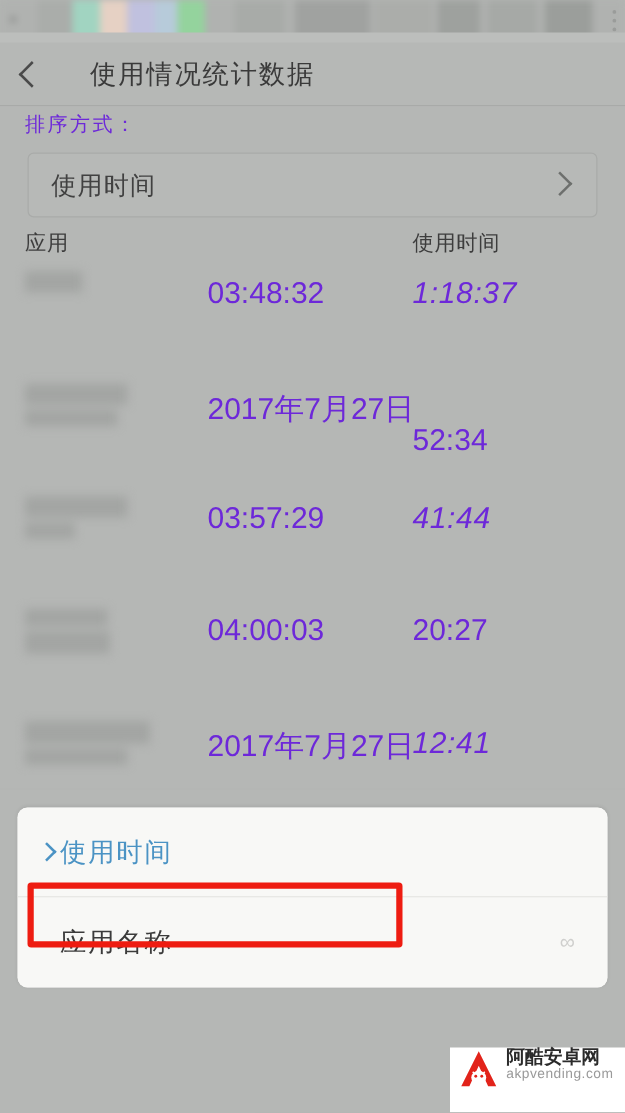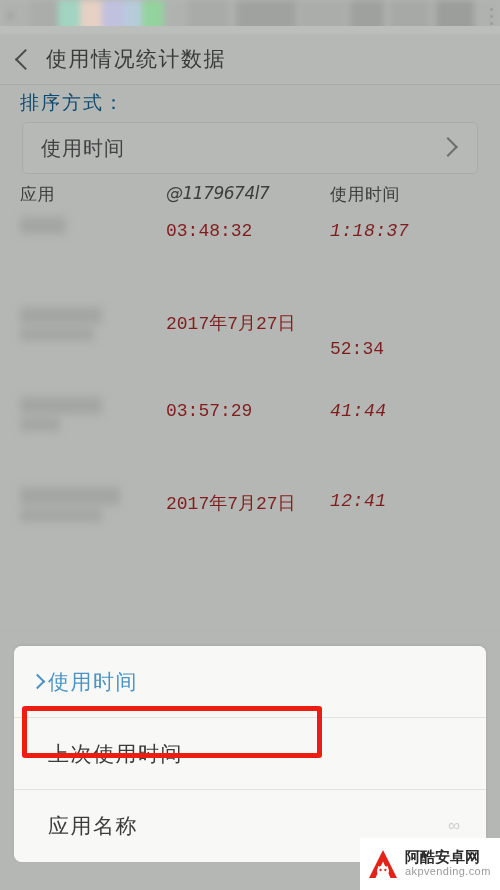--- a/index.html
+++ b/index.html
@@ -66,20 +66,21 @@
 
   
   .navbar {
     position: absolute;
     left: 0; top: 34px;
     width: 500px; height: 50px;
     display: flex;
     align-items: center;
     background: #b6b8b6;
     border-bottom: 1px solid #a8aaa8;
+    gap: 26px;
   }
   .back-btn {
     width: 46px;
     display: flex;
     align-items: center;
     justify-content: center;
     height: 100%;
     cursor: pointer;
   }
   .back-chevron {
@@ -101,22 +102,22 @@
   .content {
     position: absolute;
     left: 0; top: 85px;
     width: 500px; height: 545px;
     background: #b5b7b5;
   }
 
   .sort-label {
     position: absolute;
     left: 20px; top: 5px;
-    font-size: 19px;
-    color: #0c4a6e;
+    font-size: 16px;
+    color: #6d28d9;
     letter-spacing: 2px;
     font-family: "DejaVu Sans", sans-serif;
   }
 
   .sort-select {
     position: absolute;
     left: 22px; top: 37px;
     width: 456px; height: 52px;
     box-sizing: border-box;
     border: 1px solid #a9aba9;
@@ -162,24 +163,24 @@
     color: #3d3d3d;
     letter-spacing: .5px;
     white-space: nowrap;
     font-family: "DejaVu Sans", sans-serif;
   }
   .th.glitch {
     font-style: italic;
     letter-spacing: -.5px;
   }
   .td {
-    font-size: 18px;
-    color: #7f1d1d;
+    font-size: 24px;
+    color: #6d28d9;
     white-space: nowrap;
-    font-family: Liberation Mono, monospace;
+    font-family: Liberation Sans, sans-serif;
   }
   .td.ital { font-style: italic; letter-spacing: .5px; }
 
   
   .redact {
     position: absolute;
     filter: blur(4px);
   }
   .redact span {
     display: block;
@@ -248,21 +249,20 @@
     letter-spacing: -2px;
   }
 
   
   .watermark {
     position: absolute;
     right: 0; bottom: 0;
     width: 140px; height: 52px;
     background: #ffffff;
     display: flex;
-    align-items: center;
     padding-left: 6px;
     box-sizing: border-box;
   }
   .wm-logo {
     width: 34px; height: 34px;
     position: relative;
     flex: none;
   }
   .wm-logo svg { display: block; }
   .wm-text {
@@ -325,21 +325,20 @@
     <div class="sort-label">排序方式：</div>
 
     <div class="sort-select">
       <div class="sort-select-value">使用时间</div>
       <div class="sort-chevron"></div>
     </div>
 
     <div class="table">
       <div class="trow header">
         <div class="c-app th">应用</div>
-        <div class="c-last th glitch">@1179674l7</div>
         <div class="c-usage th">使用时间</div>
       </div>
       <div id="table-body">
           <div class="trow">
             <div class="redact c-app" style="top: 12px;">
               <span style="width: 46px; height: 17px;"></span>
             </div>
             <div class="td c-last" style="top: 16px;">03:48:32</div>
             <div class="td c-usage ital" style="top: 16px; text-align: right;">1:18:37</div>
           </div>
@@ -354,39 +353,44 @@
           <div class="trow">
             <div class="redact c-app" style="top: 12px;">
               <span style="width: 82px; height: 17px;"></span>
               <span style="width: 40px; height: 13px;"></span>
             </div>
             <div class="td c-last" style="top: 16px;">03:57:29</div>
             <div class="td c-usage ital" style="top: 16px;">41:44</div>
           </div>
           <div class="trow">
             <div class="redact c-app" style="top: 12px;">
+              <span style="width: 66px; height: 14px;"></span>
+              <span style="width: 68px; height: 18px;"></span>
+            </div>
+            <div class="td c-last" style="top: 16px;">04:00:03</div>
+            <div class="td c-usage" style="top: 16px;">20:27</div>
+          </div>
+          <div class="trow">
+            <div class="redact c-app" style="top: 12px;">
               <span style="width: 100px; height: 18px;"></span>
               <span style="width: 82px; height: 13px;"></span>
             </div>
             <div class="td c-last" style="top: 16px;">2017年7月27日</div>
             <div class="td c-usage ital" style="top: 16px;">12:41</div>
           </div>
         </div>
     </div>
   </div>
 
   <div class="sheet-wrap">
     <div class="sheet">
       <div id="sheet-options">
           <div class="opt selected">
             <div class="opt-chevron"></div>
             <div class="opt-label">使用时间</div>
-          </div>
-          <div class="opt">
-            <div class="opt-label">上次使用时间</div>
           </div>
           <div class="opt">
             <div class="opt-label">应用名称</div>
             <div class="faint-mark">∞</div>
           </div>
         </div>
     </div>
     <div class="highlight-box"></div>
   </div>
 

